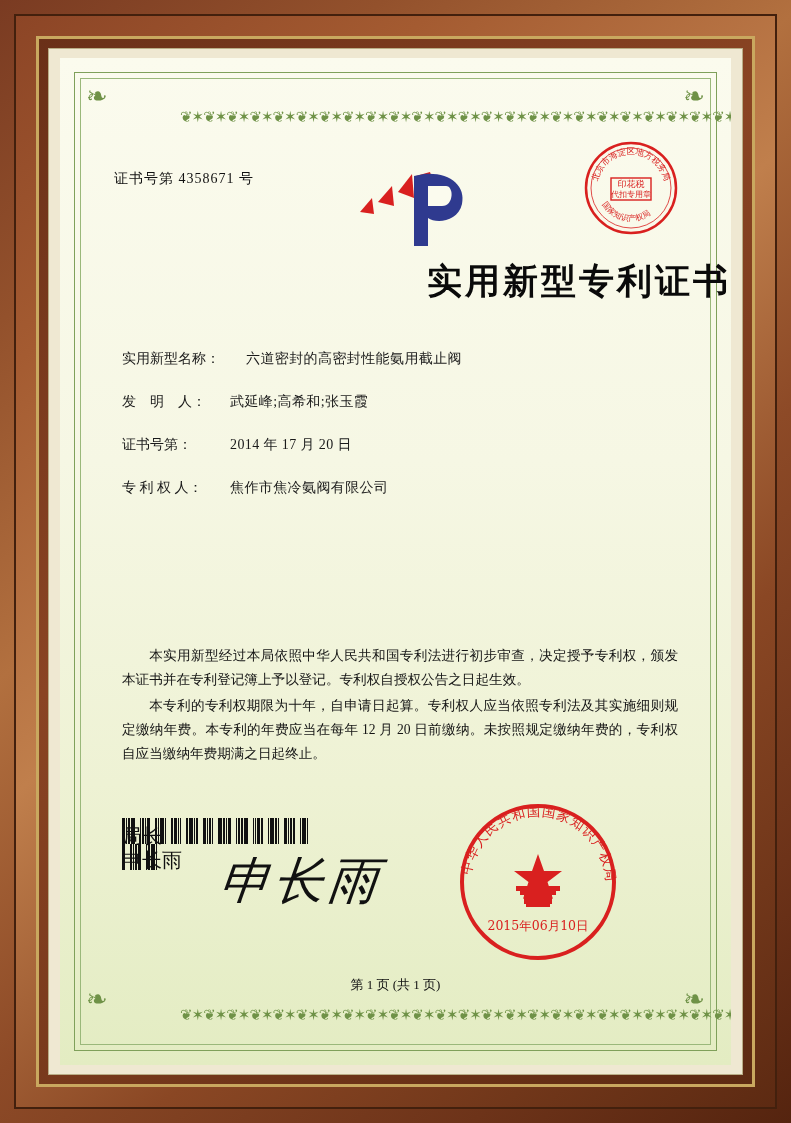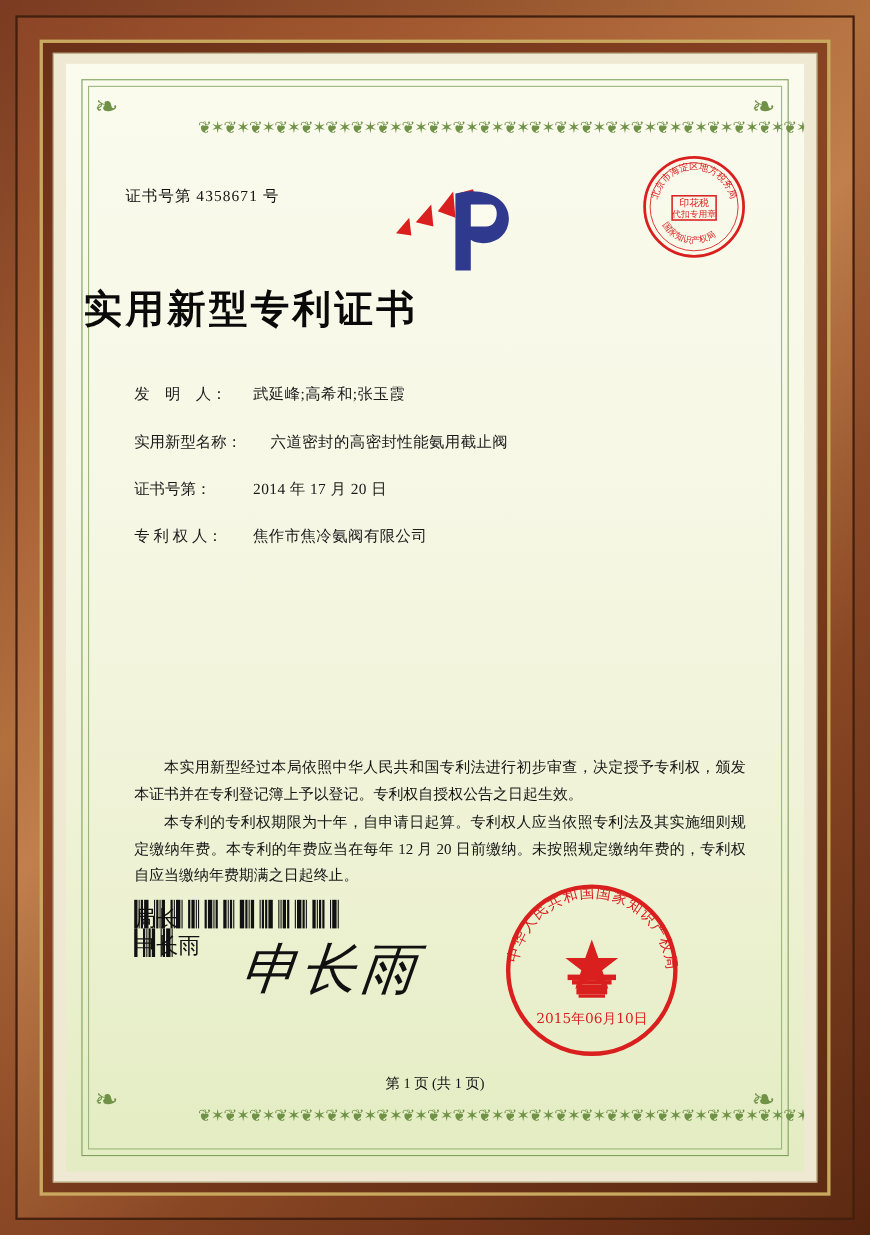--- a/index.html
+++ b/index.html
@@ -115,21 +115,21 @@
   
   .seal-top {
     position: absolute;
     right: 52px; top: 82px;
     width: 96px; height: 96px;
   }
 
   .title {
     position: absolute;
     left: 16px; right: 0; top: 200px;
-    text-align: left;
+    text-align: right;
     font-size: 35px;
     font-weight: bold;
     letter-spacing: 3px;
     color: #0a0a0a;
     font-family: "DejaVu Serif", "Liberation Serif", serif;
   }
 
   
   .fields {
     position: absolute;
@@ -157,21 +157,20 @@
 
   
   .paras {
     position: absolute;
     left: 62px; top: 586px;
     width: 556px;
     font-size: 13.6px;
     line-height: 24px;
     color: #141414;
     text-align: justify;
-    margin-top: 42px;
   }
   .paras p {
     margin: 0 0 2px 0;
     text-indent: 2em;
   }
 
   
   .barcode {
     position: absolute;
     left: 62px; top: 760px;
@@ -268,27 +267,27 @@
         <path id="arcBot" d="M16 56 A33 33 0 0 0 80 56" fill="none"></path>
         <text font-size="8" fill="#d9201f" font-family="DejaVu Serif, serif">
           <textPath href="#arcBot" startOffset="10%">国家知识产权局</textPath>
         </text>
       </svg>
     </div>
 
     <div class="title">实用新型专利证书</div>
 
     <div class="fields">
+      <div class="field-row first">
+        <div class="field-label">实用新型名称：</div>
+        <div class="field-value">六道密封的高密封性能氨用截止阀</div>
+      </div>
       <div class="field-row">
         <div class="field-label">发　明　人：</div>
         <div class="field-value">武延峰;高希和;张玉霞</div>
-      </div>
-      <div class="field-row first">
-        <div class="field-label">实用新型名称：</div>
-        <div class="field-value">六道密封的高密封性能氨用截止阀</div>
       </div>
       <div class="field-row">
         <div class="field-label">证书号第：</div>
         <div class="field-value">2014 年 17 月 20 日</div>
       </div>
       <div class="field-row">
         <div class="field-label">专 利 权 人：</div>
         <div class="field-value">焦作市焦冷氨阀有限公司</div>
       </div>
     </div>

